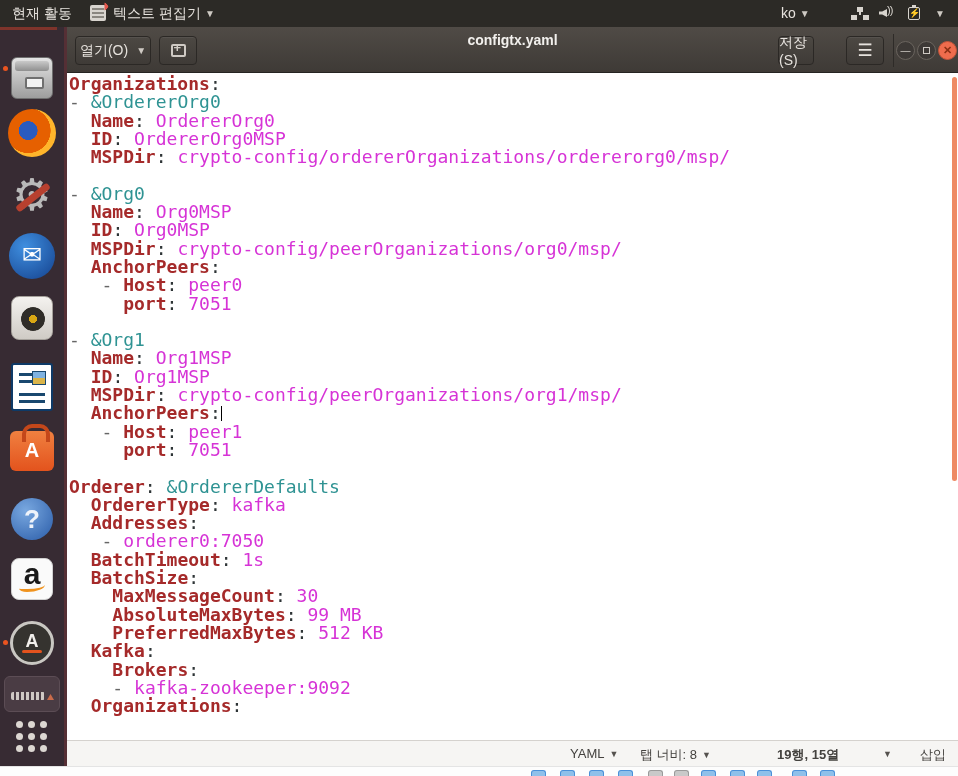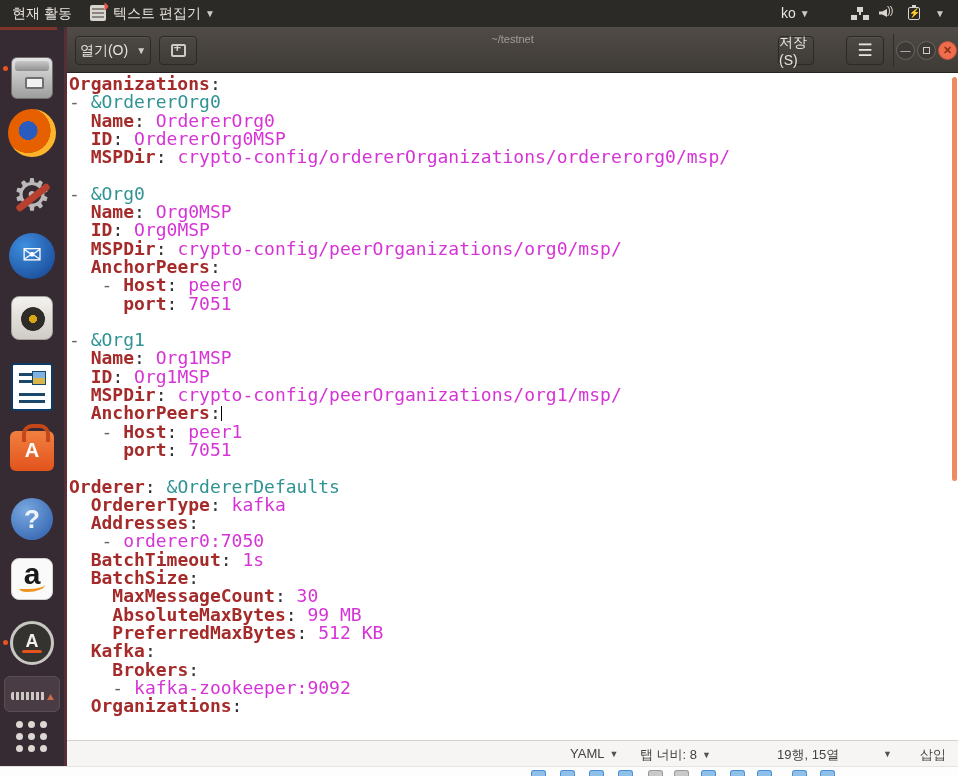--- a/index.html
+++ b/index.html
@@ -240,21 +240,21 @@
   <div class="gwin">
     <div class="titlebar">
       <div class="tb-btn btn-open">
           <span>열기(O)</span>
           <span class="caret">▼</span>
         </div>
       <div class="tb-btn btn-newdoc">
         <span class="newdoc-glyph"></span>
         </div>
       <div class="win-title">
-        <div class="s">~/testnet</div>
+        <div class="t">configtx.yaml</div>
       </div>
       <div class="tb-btn btn-save">저장(S)</div>
       <div class="tb-btn btn-menu">
         <span>☰</span>
         </div>
       <div class="ctl-sep"></div>
       <div class="winctl ctl-min">—</div>
       <div class="winctl ctl-max">
           <i></i>
         </div>
@@ -262,21 +262,21 @@
     </div>
 
     <div class="editor">
       <div class="code"><div class="code-line"><span class="tok-k">Organizations</span><span class="tok-p">:</span></div><div class="code-line"><span class="tok-d">- </span><span class="tok-a">&amp;OrdererOrg0</span></div><div class="code-line"><span class="tok-p">  </span><span class="tok-k">Name</span><span class="tok-p">: </span><span class="tok-v">OrdererOrg0</span></div><div class="code-line"><span class="tok-p">  </span><span class="tok-k">ID</span><span class="tok-p">: </span><span class="tok-v">OrdererOrg0MSP</span></div><div class="code-line"><span class="tok-p">  </span><span class="tok-k">MSPDir</span><span class="tok-p">: </span><span class="tok-v">crypto-config/ordererOrganizations/ordererorg0/msp/</span></div><div class="code-line">&nbsp;</div><div class="code-line"><span class="tok-d">- </span><span class="tok-a">&amp;Org0</span></div><div class="code-line"><span class="tok-p">  </span><span class="tok-k">Name</span><span class="tok-p">: </span><span class="tok-v">Org0MSP</span></div><div class="code-line"><span class="tok-p">  </span><span class="tok-k">ID</span><span class="tok-p">: </span><span class="tok-v">Org0MSP</span></div><div class="code-line"><span class="tok-p">  </span><span class="tok-k">MSPDir</span><span class="tok-p">: </span><span class="tok-v">crypto-config/peerOrganizations/org0/msp/</span></div><div class="code-line"><span class="tok-p">  </span><span class="tok-k">AnchorPeers</span><span class="tok-p">:</span></div><div class="code-line"><span class="tok-p">   </span><span class="tok-d">- </span><span class="tok-k">Host</span><span class="tok-p">: </span><span class="tok-v">peer0</span></div><div class="code-line"><span class="tok-p">     </span><span class="tok-k">port</span><span class="tok-p">: </span><span class="tok-v">7051</span></div><div class="code-line">&nbsp;</div><div class="code-line"><span class="tok-d">- </span><span class="tok-a">&amp;Org1</span></div><div class="code-line"><span class="tok-p">  </span><span class="tok-k">Name</span><span class="tok-p">: </span><span class="tok-v">Org1MSP</span></div><div class="code-line"><span class="tok-p">  </span><span class="tok-k">ID</span><span class="tok-p">: </span><span class="tok-v">Org1MSP</span></div><div class="code-line"><span class="tok-p">  </span><span class="tok-k">MSPDir</span><span class="tok-p">: </span><span class="tok-v">crypto-config/peerOrganizations/org1/msp/</span></div><div class="code-line"><span class="tok-p">  </span><span class="tok-k">AnchorPeers</span><span class="tok-p">:</span><span class="cursor"></span></div><div class="code-line"><span class="tok-p">   </span><span class="tok-d">- </span><span class="tok-k">Host</span><span class="tok-p">: </span><span class="tok-v">peer1</span></div><div class="code-line"><span class="tok-p">     </span><span class="tok-k">port</span><span class="tok-p">: </span><span class="tok-v">7051</span></div><div class="code-line">&nbsp;</div><div class="code-line"><span class="tok-k">Orderer</span><span class="tok-p">: </span><span class="tok-a">&amp;OrdererDefaults</span></div><div class="code-line"><span class="tok-p">  </span><span class="tok-k">OrdererType</span><span class="tok-p">: </span><span class="tok-v">kafka</span></div><div class="code-line"><span class="tok-p">  </span><span class="tok-k">Addresses</span><span class="tok-p">:</span></div><div class="code-line"><span class="tok-p">   </span><span class="tok-d">- </span><span class="tok-v">orderer0:7050</span></div><div class="code-line"><span class="tok-p">  </span><span class="tok-k">BatchTimeout</span><span class="tok-p">: </span><span class="tok-v">1s</span></div><div class="code-line"><span class="tok-p">  </span><span class="tok-k">BatchSize</span><span class="tok-p">:</span></div><div class="code-line"><span class="tok-p">    </span><span class="tok-k">MaxMessageCount</span><span class="tok-p">: </span><span class="tok-v">30</span></div><div class="code-line"><span class="tok-p">    </span><span class="tok-k">AbsoluteMaxBytes</span><span class="tok-p">: </span><span class="tok-v">99 MB</span></div><div class="code-line"><span class="tok-p">    </span><span class="tok-k">PreferredMaxBytes</span><span class="tok-p">: </span><span class="tok-v">512 KB</span></div><div class="code-line"><span class="tok-p">  </span><span class="tok-k">Kafka</span><span class="tok-p">:</span></div><div class="code-line"><span class="tok-p">    </span><span class="tok-k">Brokers</span><span class="tok-p">:</span></div><div class="code-line"><span class="tok-p">    </span><span class="tok-d">- </span><span class="tok-v">kafka-zookeeper:9092</span></div><div class="code-line"><span class="tok-p">  </span><span class="tok-k">Organizations</span><span class="tok-p">:</span></div></div>
       <div class="scrollthumb"></div>
     </div>
 
     <div class="statusbar">
       <span class="sb-item" style="left:503px;"><span>YAML</span><span class="sb-caret">▼</span></span>
       <span class="sb-item" style="left:573px;"><span>탭 너비: 8</span><span class="sb-caret">▼</span></span>
-      <span class="sb-item" style="left:710px;">19행, 15열</span>
+      <span class="sb-item" style="left:710px;font-weight:bold;">19행, 15열</span>
       <span class="sb-item" style="left:811px;"><span class="sb-caret">▼</span></span>
       <span class="sb-item" style="left:853px;text-align:right;">삽입</span>
     </div>
   </div>
 
   <div class="hostbar">
     <span class="hb-ic" style="left:531px;"></span>
     <span class="hb-ic" style="left:560px;"></span>
     <span class="hb-ic" style="left:589px;"></span>
     <span class="hb-ic" style="left:618px;"></span>

